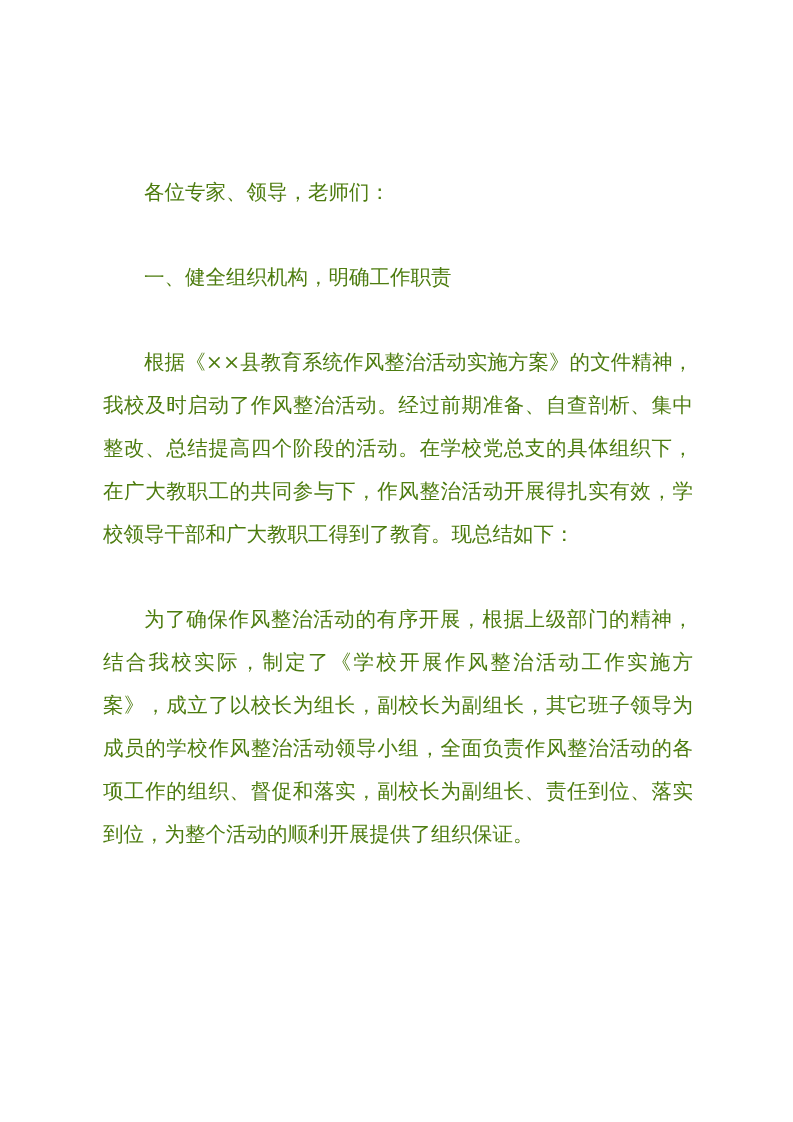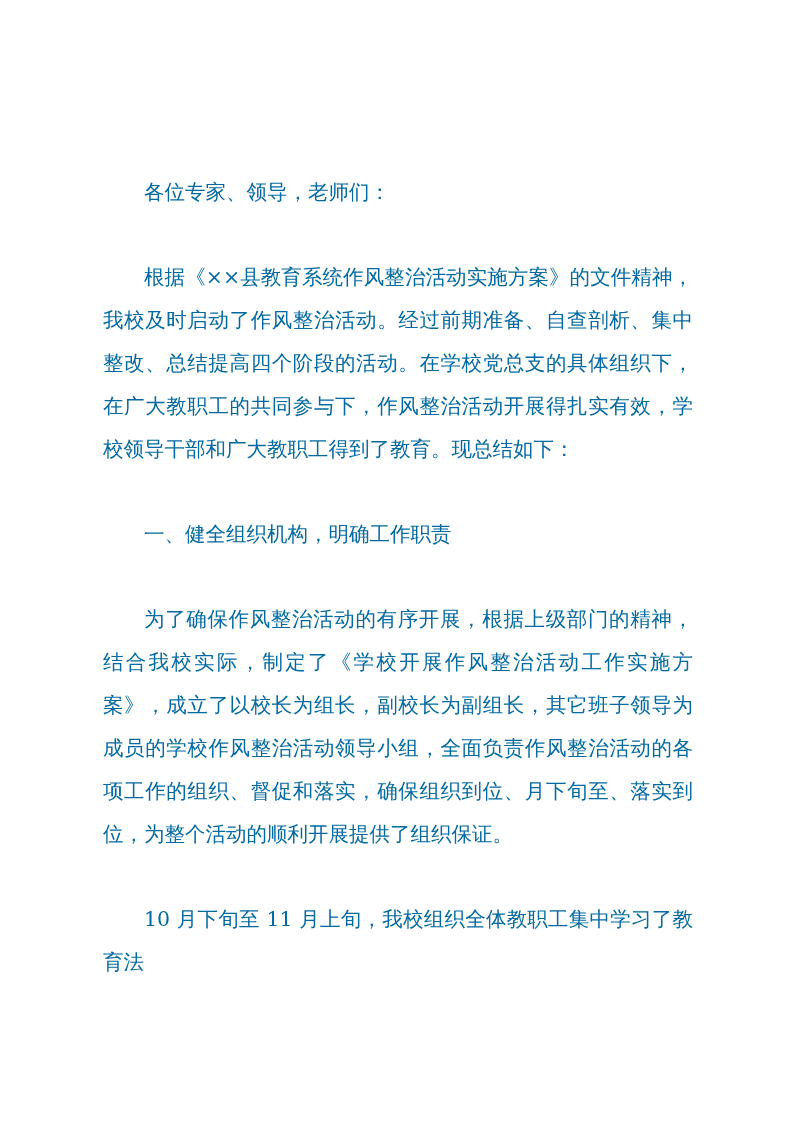--- a/index.html
+++ b/index.html
@@ -13,42 +13,41 @@
     box-sizing: border-box;
     width: 793px;
     height: 1060px;
     margin: 0 auto;
     background: #ffffff;
     overflow: hidden;
     padding: 171px 100px 40px 103px;
     font-family: "DejaVu Serif", "Liberation Serif", serif;
     font-size: 20.5px;
     line-height: 43px;
-    color: #0369a1;
+    color: #4d7c0f;
   }
   .block {
     margin: 0 0 42px 0;
     text-indent: 2em;
     text-align: justify;
     word-break: break-all;
   }
   .block:last-child {
     margin-bottom: 0;
   }
   .heading {
     text-align: left;
   }
 </style>
 </head>
 <body>
 
 <div class="page">
   <p class="block">各位专家、领导，老师们：</p>
 
+  <p class="block heading">一、健全组织机构，明确工作职责</p>
+
   <p class="block">根据《××县教育系统作风整治活动实施方案》的文件精神，我校及时启动了作风整治活动。经过前期准备、自查剖析、集中整改、总结提高四个阶段的活动。在学校党总支的具体组织下，在广大教职工的共同参与下，作风整治活动开展得扎实有效，学校领导干部和广大教职工得到了教育。现总结如下：</p>
 
-  <p class="block heading">一、健全组织机构，明确工作职责</p>
-
-  <p class="block">为了确保作风整治活动的有序开展，根据上级部门的精神，结合我校实际，制定了《学校开展作风整治活动工作实施方案》，成立了以校长为组长，副校长为副组长，其它班子领导为成员的学校作风整治活动领导小组，全面负责作风整治活动的各项工作的组织、督促和落实，确保组织到位、月下旬至、落实到位，为整个活动的顺利开展提供了组织保证。</p>
+  <p class="block">为了确保作风整治活动的有序开展，根据上级部门的精神，结合我校实际，制定了《学校开展作风整治活动工作实施方案》，成立了以校长为组长，副校长为副组长，其它班子领导为成员的学校作风整治活动领导小组，全面负责作风整治活动的各项工作的组织、督促和落实，副校长为副组长、责任到位、落实到位，为整个活动的顺利开展提供了组织保证。</p>
 
 
-  <p class="block">10 月下旬至 11 月上旬，我校组织全体教职工集中学习了教育法</p>
 </div>
 
 </body></html>

